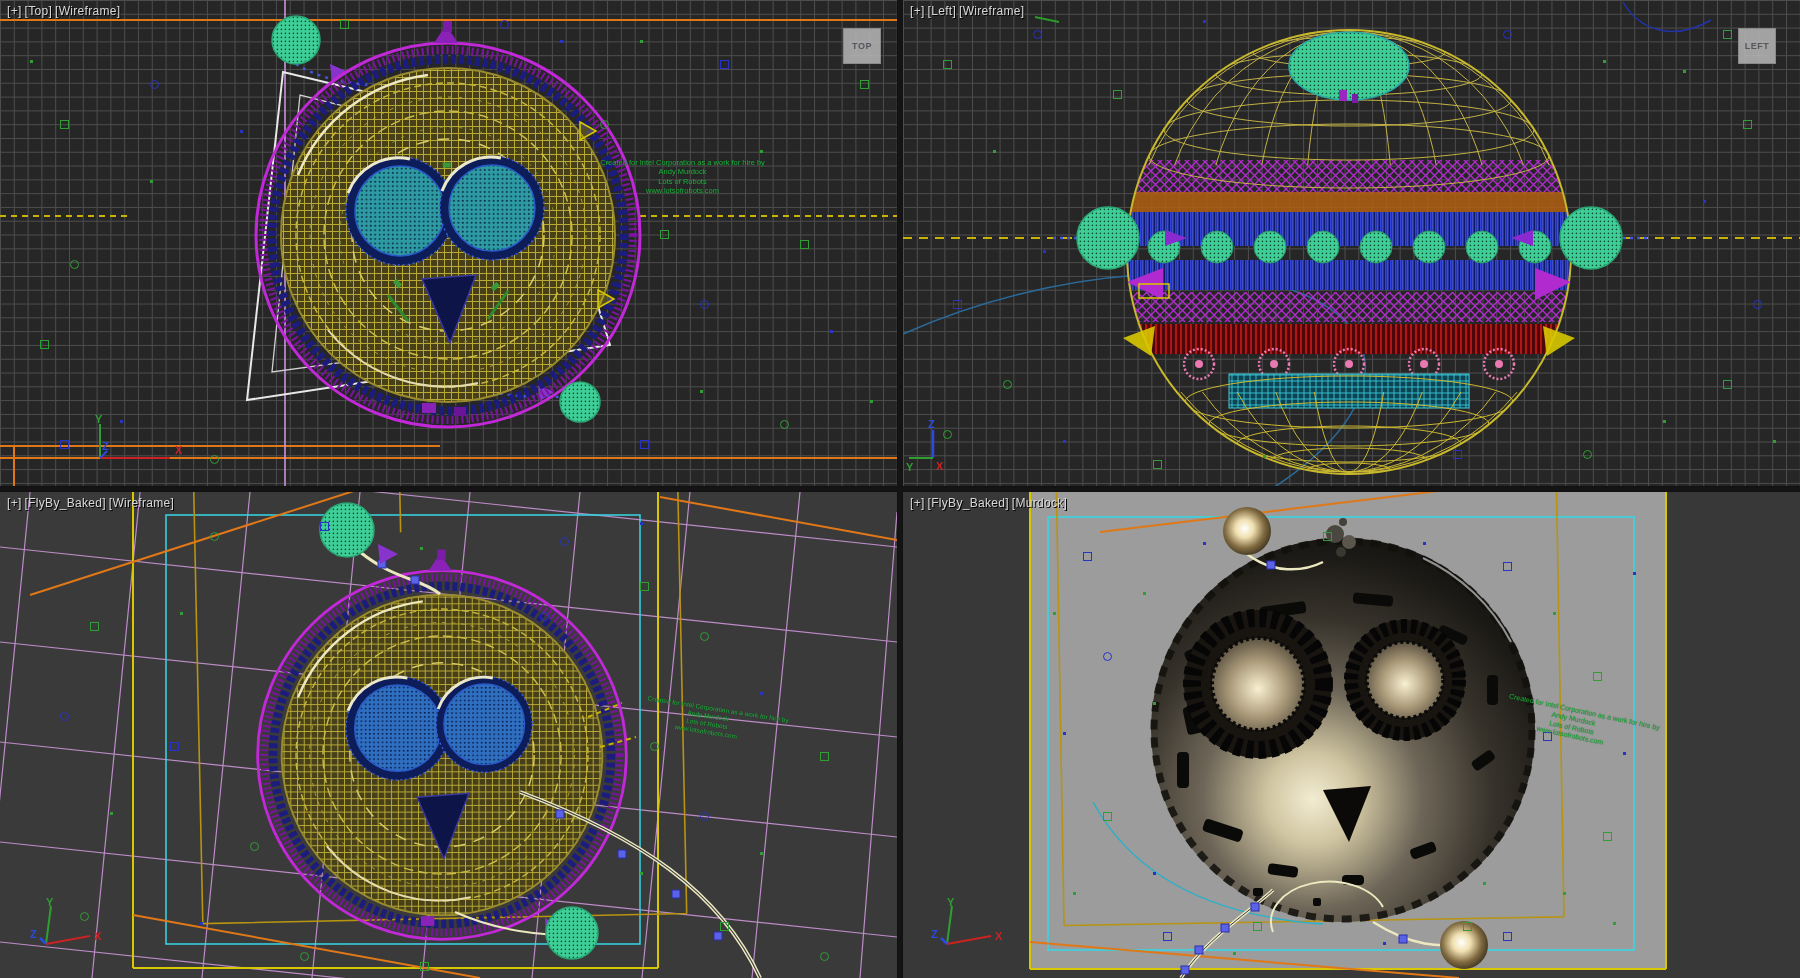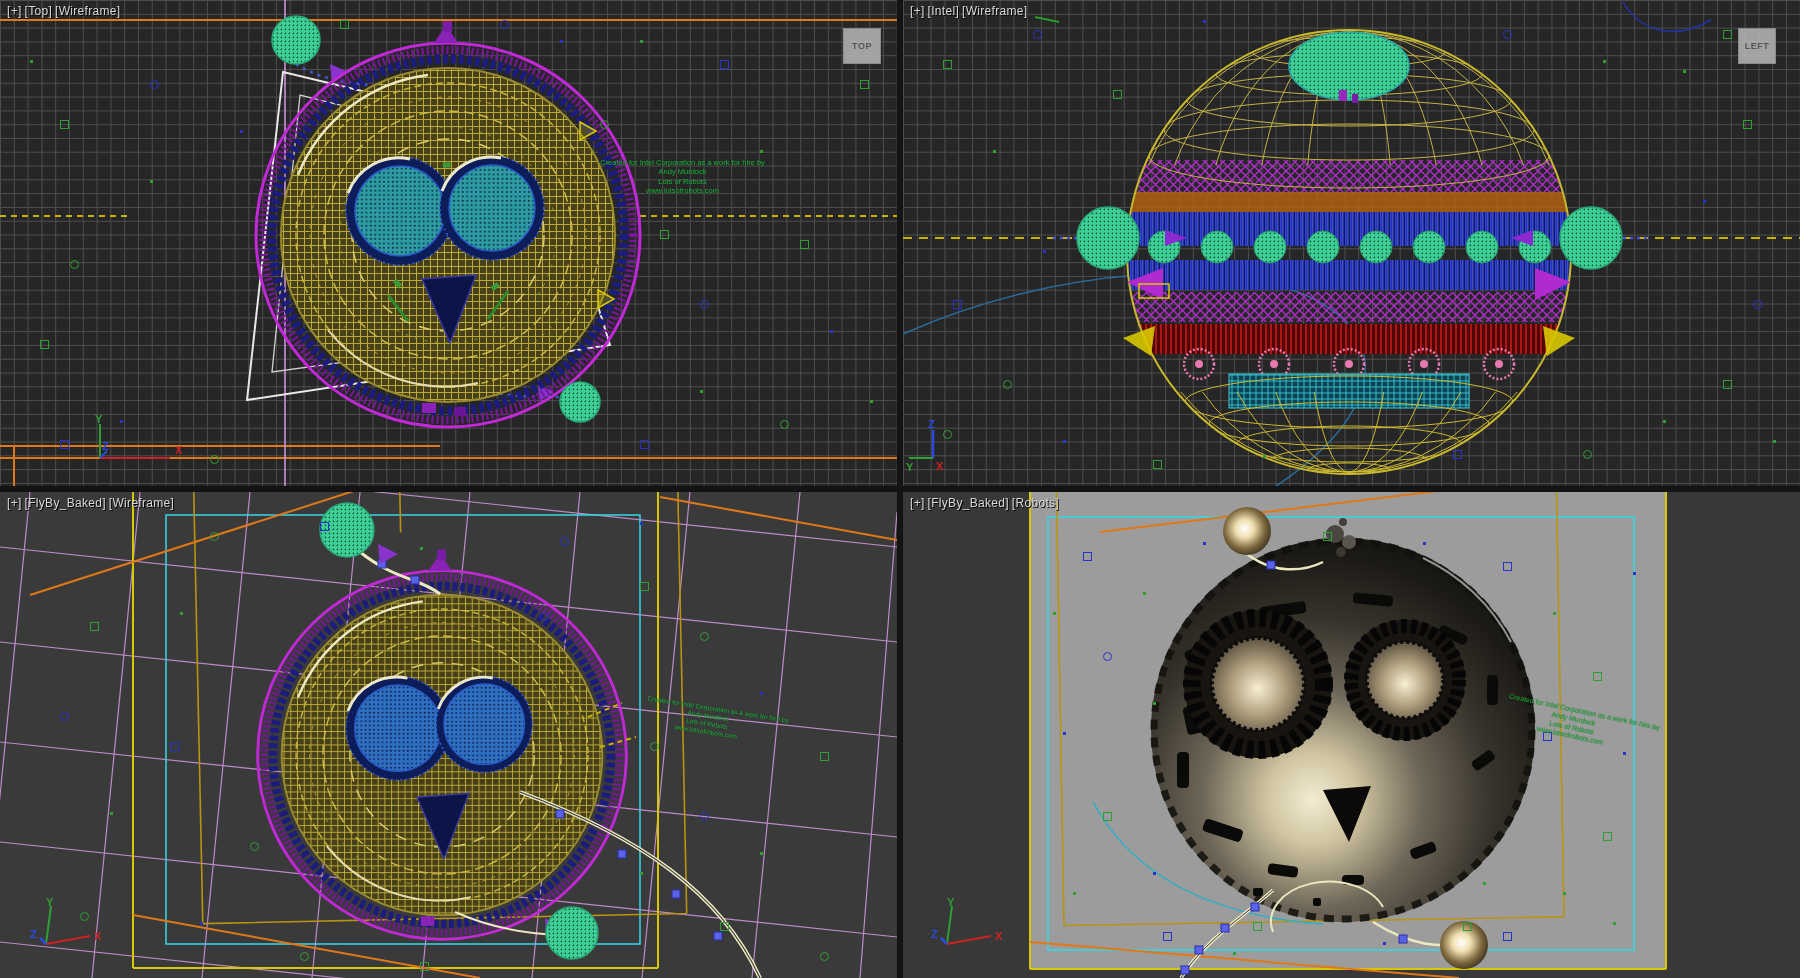--- a/index.html
+++ b/index.html
@@ -302,21 +302,21 @@
         <span class="dust d-sq c-g" style="left: 210px; top: 90px;"></span>
         <span class="dust d-dot c-g" style="left: 780px; top: 70px;"></span>
         <span class="dust d-ring c-g" style="left: 40px; top: 430px;"></span>
         <span class="dust d-dot c-g" style="left: 360px; top: 455px;"></span>
         <span class="dust d-sq c-b" style="left: 550px; top: 450px;"></span>
         <span class="dust d-dot c-g" style="left: 870px; top: 440px;"></span>
         <span class="dust d-dot c-b" style="left: 140px; top: 250px;"></span>
         <span class="dust d-sq c-g" style="left: 820px; top: 30px;"></span>
       </div>
     <div class="vp-label">
-      <span>[+]</span><span>[Intel]</span><span>[Wireframe]</span>
+      <span>[+]</span><span>[Left]</span><span>[Wireframe]</span>
     </div>
     <div class="viewcube" style="left:835px;top:28px">
       <span>LEFT</span>
     </div>
     <svg class="tripod" style="left:2px;top:418px" width="70" height="56">
       <line x1="28" y1="40" x2="28" y2="12" stroke="#2a4ae0" stroke-width="2.5"></line>
       <line x1="28" y1="40" x2="4" y2="40" stroke="#2f9e33" stroke-width="2"></line>
       <text x="23" y="10" fill="#2a4ae0">Z</text>
       <text x="1" y="53" fill="#2f9e33">Y</text>
       <text x="31" y="52" fill="#cc2222">X</text>
@@ -575,21 +575,21 @@
         <span class="dust d-sq c-g" style="left: 560px; top: 430px;"></span>
         <span class="dust d-dot c-b" style="left: 250px; top: 380px;"></span>
       </div>
     <div class="wm wm-br">
       <div>Created for Intel Corporation as a work for hire by</div>
         <div>Andy Murdock</div>
       <div>Lots of Robots</div>
         <div>www.lotsofrobots.com</div>
     </div>
     <div class="vp-label">
-      <span>[+]</span><span>[FlyBy_Baked]</span><span>[Robots]</span>
+      <span>[+]</span><span>[FlyBy_Baked]</span><span>[Murdock]</span>
     </div>
     <svg class="tripod" style="left:26px;top:406px" width="80" height="58">
       <line x1="18" y1="46" x2="23" y2="8" stroke="#2f9e33" stroke-width="2"></line>
       <line x1="18" y1="46" x2="62" y2="38" stroke="#cc2222" stroke-width="2"></line>
       <line x1="18" y1="46" x2="12" y2="40" stroke="#2a4ae0" stroke-width="2.5"></line>
       <text x="18" y="8" fill="#2f9e33">Y</text>
       <text x="66" y="42" fill="#cc2222">X</text>
       <text x="2" y="40" fill="#2a4ae0">Z</text>
     </svg>
   </div>

